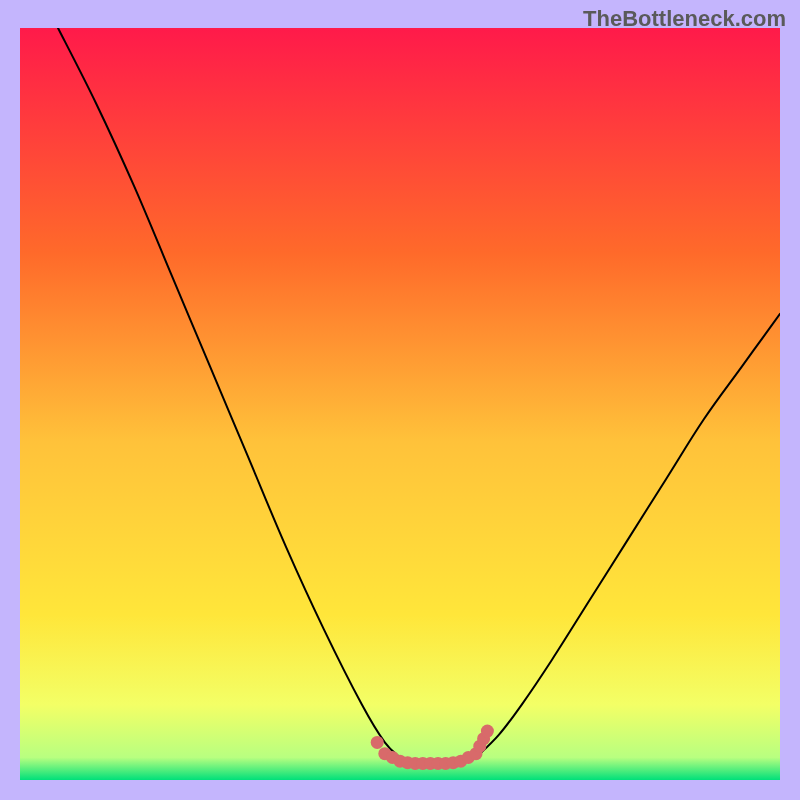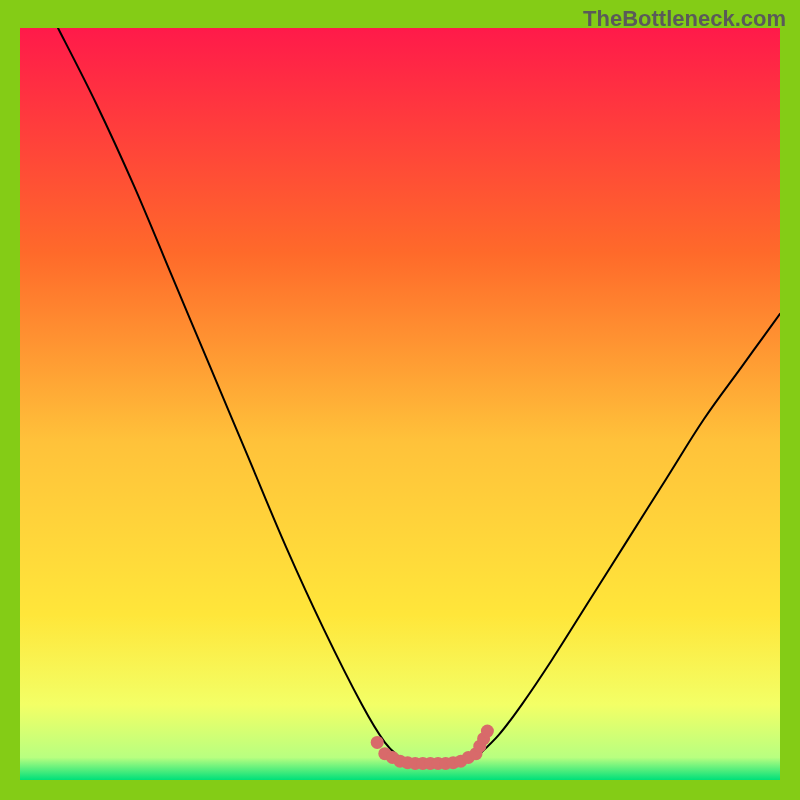--- a/index.html
+++ b/index.html
@@ -1,20 +1,20 @@
 <!DOCTYPE html>
 <html><head>
 <meta charset="utf-8">
 <style>
   * { margin: 0; padding: 0; box-sizing: border-box; }
   html, body { width: 800px; height: 800px; overflow: hidden; background: #000; }
   .outer {
     width: 800px;
     height: 800px;
-    background: #84cc16;
+    background: #c4b5fd;
     position: relative;
   }
   .watermark {
     position: absolute;
     top: 6px;
     right: 14px;
     font-family: Arial, Helvetica, sans-serif;
     font-size: 22px;
     font-weight: bold;
     color: #5a5a5a;

